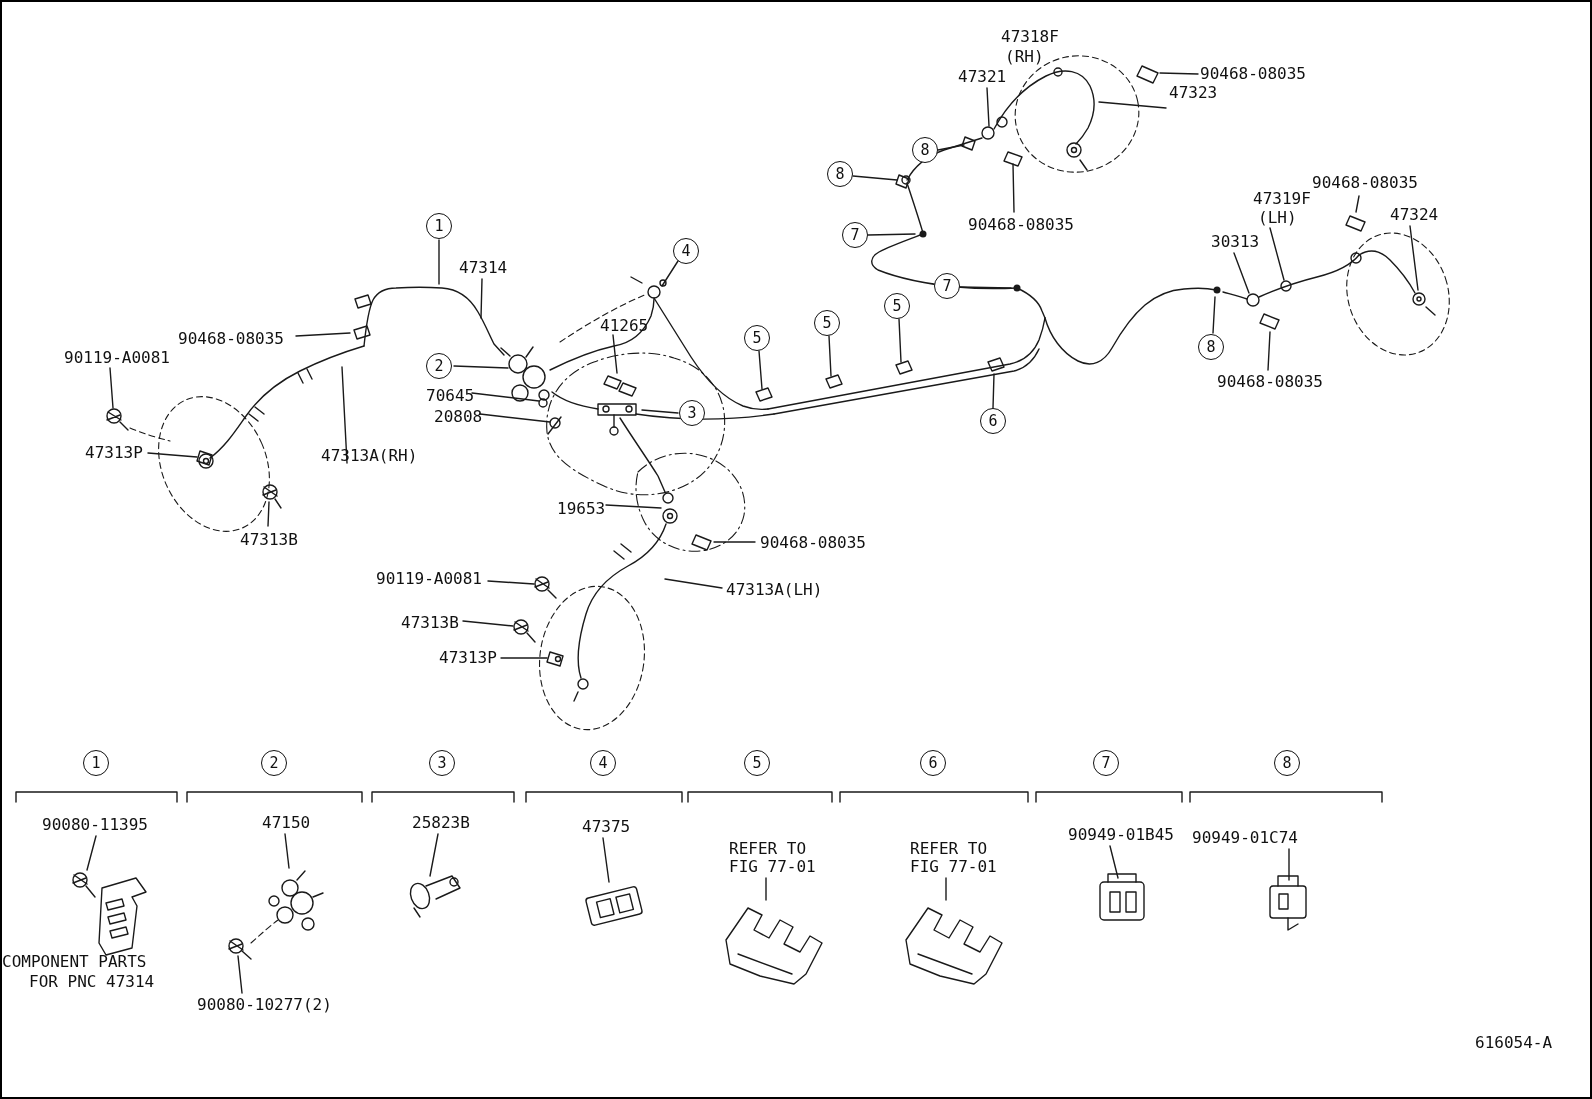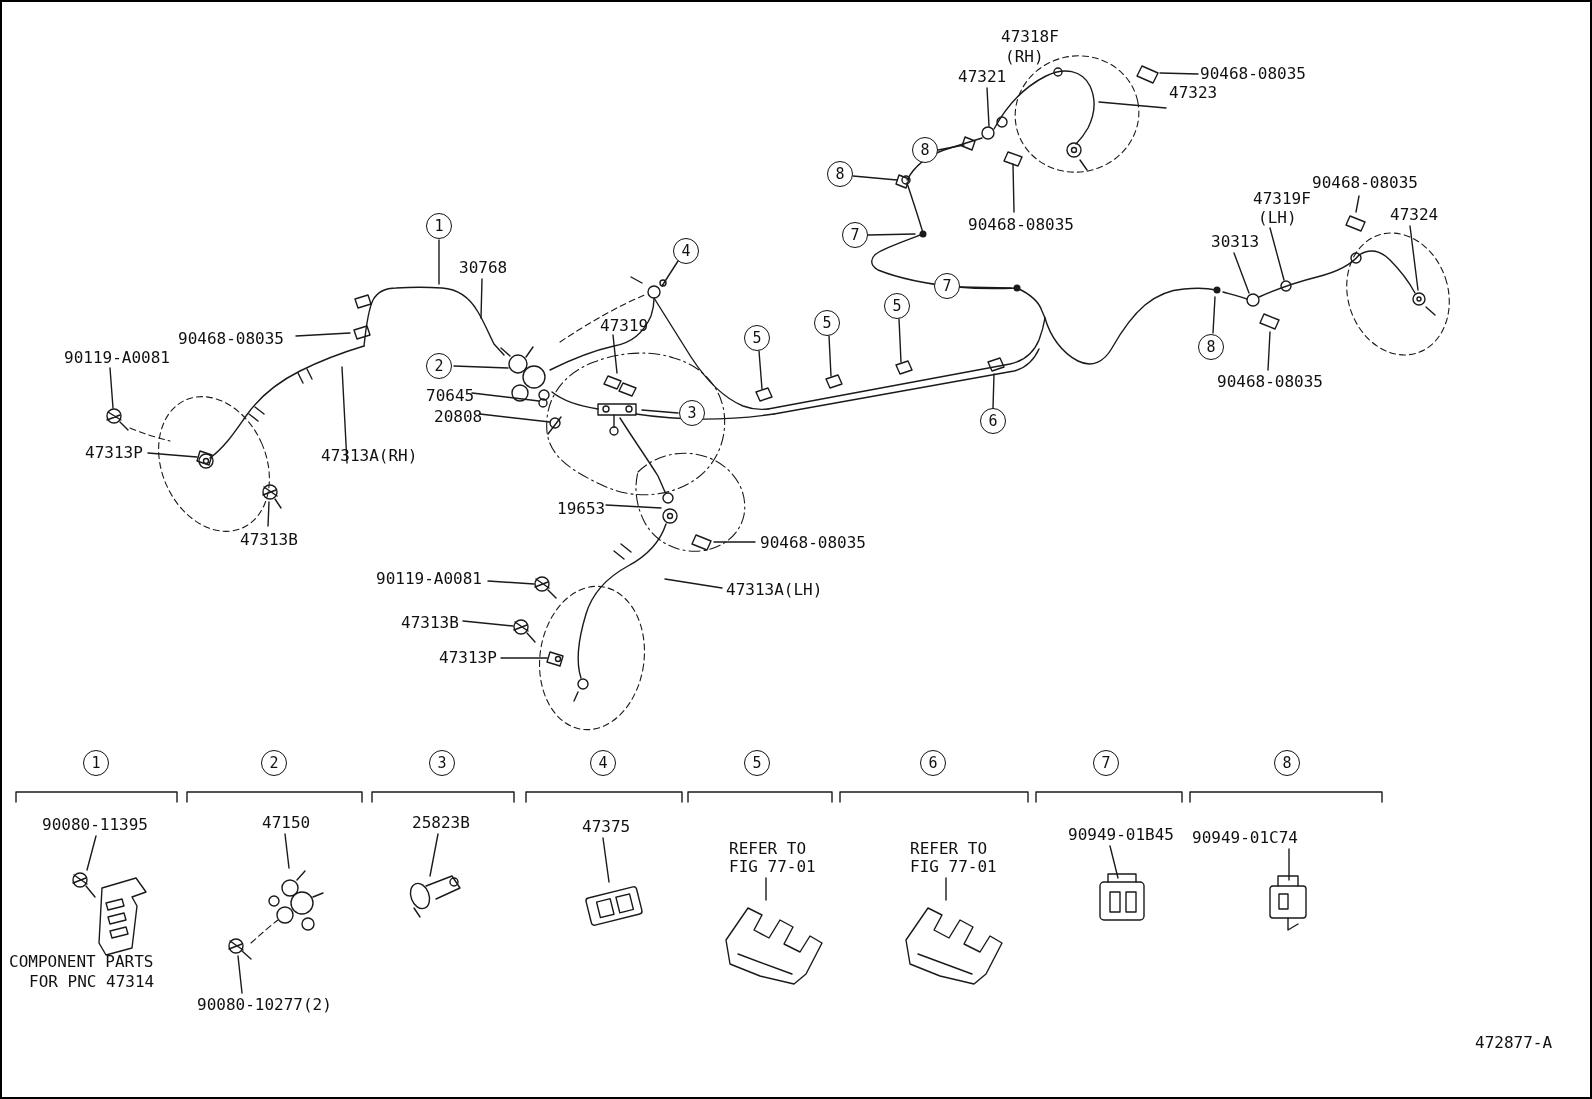--- a/index.html
+++ b/index.html
@@ -268,51 +268,51 @@
   <div class="lbl" style="left:1003px;top:46px">(RH)</div>
   <div class="lbl" style="left:956px;top:66px">47321</div>
   <div class="lbl" style="left:1198px;top:63px">90468-08035</div>
   <div class="lbl" style="left:1167px;top:82px">47323</div>
   <div class="lbl" style="left:966px;top:214px">90468-08035</div>
   <div class="lbl" style="left:1310px;top:172px">90468-08035</div>
   <div class="lbl" style="left:1251px;top:188px">47319F</div>
   <div class="lbl" style="left:1256px;top:207px">(LH)</div>
   <div class="lbl" style="left:1388px;top:204px">47324</div>
   <div class="lbl" style="left:1209px;top:231px">30313</div>
-  <div class="lbl" style="left:457px;top:257px">30768</div>
-  <div class="lbl" style="left:598px;top:315px">47319</div>
+  <div class="lbl" style="left:457px;top:257px">47314</div>
+  <div class="lbl" style="left:598px;top:315px">41265</div>
   <div class="lbl" style="left:176px;top:328px">90468-08035</div>
   <div class="lbl" style="left:62px;top:347px">90119-A0081</div>
   <div class="lbl" style="left:424px;top:385px">70645</div>
   <div class="lbl" style="left:432px;top:406px">20808</div>
   <div class="lbl" style="left:83px;top:442px">47313P</div>
   <div class="lbl" style="left:319px;top:445px">47313A(RH)</div>
   <div class="lbl" style="left:238px;top:529px">47313B</div>
   <div class="lbl" style="left:555px;top:498px">19653</div>
   <div class="lbl" style="left:758px;top:532px">90468-08035</div>
   <div class="lbl" style="left:374px;top:568px">90119-A0081</div>
   <div class="lbl" style="left:724px;top:579px">47313A(LH)</div>
   <div class="lbl" style="left:399px;top:612px">47313B</div>
   <div class="lbl" style="left:437px;top:647px">47313P</div>
   <div class="lbl" style="left:1215px;top:371px">90468-08035</div>
 
   <div class="lbl" style="left:40px;top:814px">90080-11395</div>
-  <div class="lbl" style="left:7px;top:951px">COMPONENT PARTS</div>
+  <div class="lbl" style="left:0;top:951px">COMPONENT PARTS</div>
   <div class="lbl" style="left:27px;top:971px">FOR PNC 47314</div>
   <div class="lbl" style="left:260px;top:812px">47150</div>
   <div class="lbl" style="left:195px;top:994px">90080-10277(2)</div>
   <div class="lbl" style="left:410px;top:812px">25823B</div>
   <div class="lbl" style="left:580px;top:816px">47375</div>
   <div class="lbl" style="left:727px;top:838px">REFER TO</div>
   <div class="lbl" style="left:727px;top:856px">FIG 77-01</div>
   <div class="lbl" style="left:908px;top:838px">REFER TO</div>
   <div class="lbl" style="left:908px;top:856px">FIG 77-01</div>
   <div class="lbl" style="left:1066px;top:824px">90949-01B45</div>
   <div class="lbl" style="left:1190px;top:827px">90949-01C74</div>
-  <div class="lbl" style="left:1473px;top:1032px">472877-A</div>
+  <div class="lbl" style="left:1473px;top:1032px">616054-A</div>
 
   <div class="callout" style="left:424px;top:211px">1</div>
   <div class="callout" style="left:424px;top:351px">2</div>
   <div class="callout" style="left:677px;top:398px">3</div>
   <div class="callout" style="left:671px;top:236px">4</div>
   <div class="callout" style="left:742px;top:323px">5</div>
   <div class="callout" style="left:812px;top:308px">5</div>
   <div class="callout" style="left:882px;top:291px">5</div>
   <div class="callout" style="left:978px;top:406px">6</div>
   <div class="callout" style="left:840px;top:220px">7</div>

